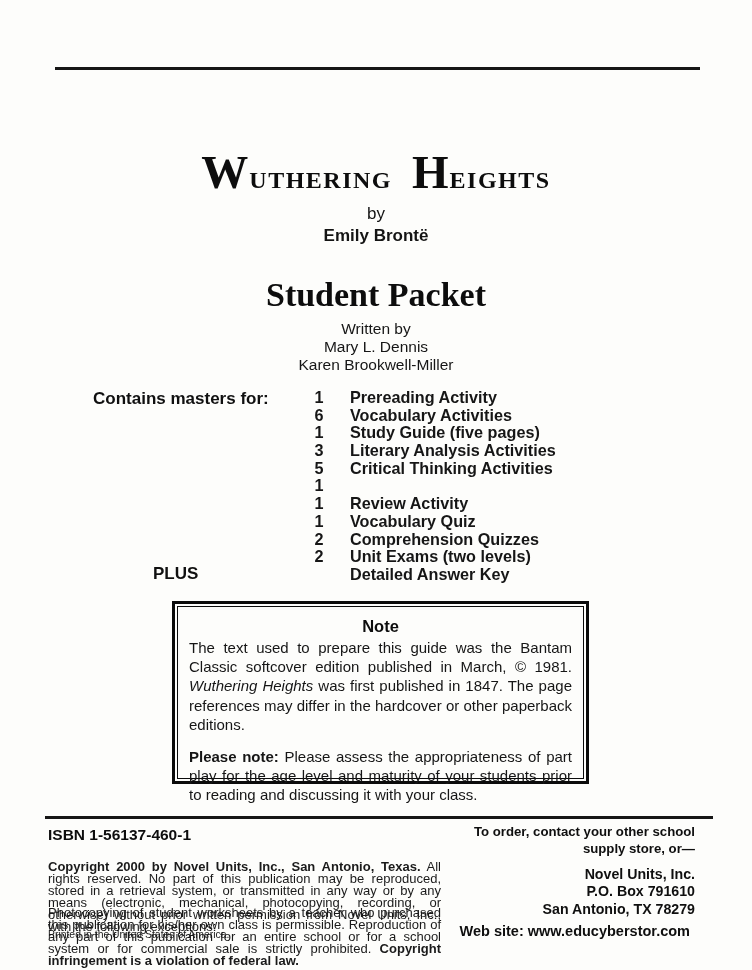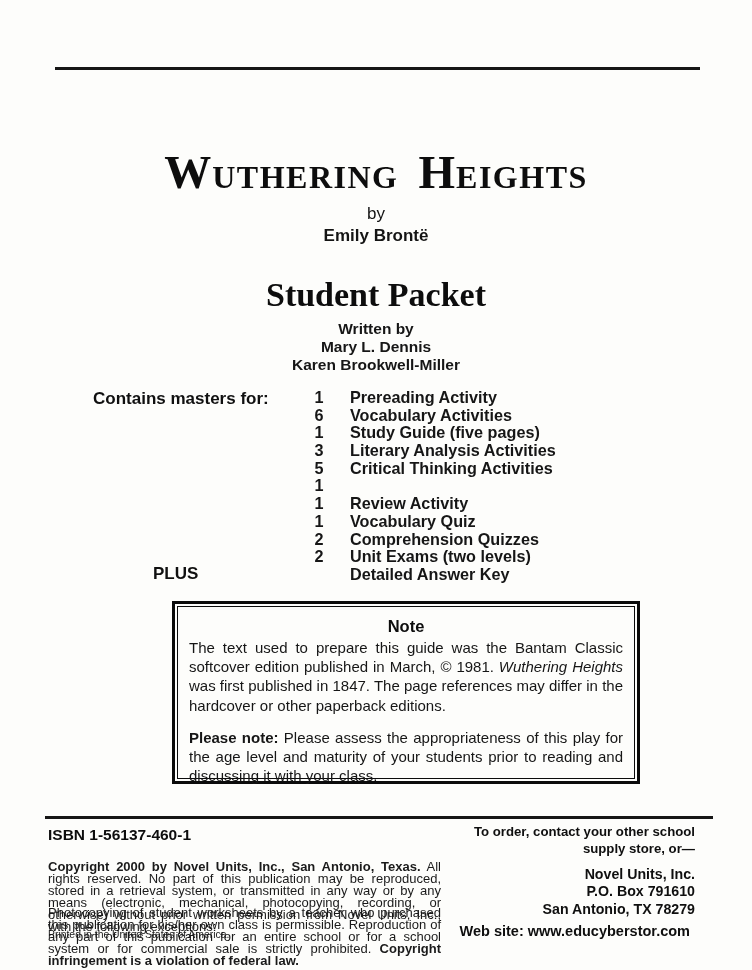--- a/index.html
+++ b/index.html
@@ -26,42 +26,42 @@
     left: 0; right: 0; top: 124px;
     text-align: center;
     font-family: "Liberation Serif", serif;
     font-weight: bold;
     color: #0d0d0d;
     white-space: nowrap;
   }
   .title .word { display: inline-block; }
   .title .word + .word { margin-left: 20px; }
   .t-big  { font-size: 47px; letter-spacing: 1px; }
-  .t-small{ font-size: 32px; letter-spacing: 1.5px; }
+  .t-small{ font-size: 24px; letter-spacing: 1.5px; }
 
   .byline {
     position: absolute; left: 0; right: 0; top: 204px;
     text-align: center; font-size: 17px; color: #141414;
   }
   .author {
     position: absolute; left: 0; right: 0; top: 226px;
     text-align: center; font-size: 17px; font-weight: bold; color: #141414;
   }
 
   .subtitle {
     position: absolute; left: 0; right: 0; top: 276px;
     text-align: center;
     font-family: "Liberation Serif", serif;
     font-weight: bold; font-size: 34px; color: #0d0d0d;
   }
 
   .writers {
     position: absolute; left: 0; right: 0; top: 320px;
     text-align: center; font-size: 15.5px; line-height: 18px;
-    font-weight: bold; color: #161616;
+    font-weight: normal; color: #161616;
   }
 
   
   .contains-label {
     position: absolute; left: 93px; top: 389px;
     font-size: 17px; font-weight: bold; color: #101010;
   }
   .masters-list {
     position: absolute; left: 310px; top: 388px;
     font-size: 16.2px; font-weight: bold; color: #161616;
@@ -70,21 +70,21 @@
   .m-count { width: 18px; text-align: center; flex: 0 0 auto; }
   .m-item  { margin-left: 22px; white-space: nowrap; }
   .plus-label {
     position: absolute; left: 153px; top: 564px;
     font-size: 17px; font-weight: bold; color: #101010;
   }
 
   
   .note-box {
     position: absolute; left: 172px; top: 601px;
-    width: 468px; height: 183px;
+    width: 417px; height: 183px;
     border: 3px solid #0b0b0b;
     box-sizing: border-box;
   }
   .note-inner {
     position: absolute; inset: 2px;
     border: 1px solid #0b0b0b;
     padding: 10px 11px 4px 11px;
     box-sizing: border-box;
   }
   .note-heading {
@@ -203,21 +203,21 @@
       <span class="m-item">Detailed Answer Key</span>
     </div>
   </div>
 
   <div class="plus-label">PLUS</div>
 
   <div class="note-box">
     <div class="note-inner">
       <div class="note-heading">Note</div>
       <p class="note-p"><span>The text used to prepare this guide was the Bantam Classic softcover edition published in March, © 1981. </span><span class="ital">Wuthering Heights</span><span> was first published in 1847. The page references may differ in the hardcover or other paperback editions.</span></p>
-      <p class="note-p second"><span class="bold">Please note:</span><span> Please assess the appropriateness of this play for the age level and maturity of your students prior to reading and discussing it with your class.</span></p>
+      <p class="note-p second"><span class="bold">Please note:</span><span> Please assess the appropriateness of part play for the age level and maturity of your students prior to reading and discussing it with your class.</span></p>
     </div>
   </div>
 
   <div class="rule bottom-rule"></div>
 
   <div class="isbn">ISBN 1-56137-460-1</div>
 
   <p class="legal p1"><span class="bold">Copyright 2000 by Novel Units, Inc., San Antonio, Texas.</span><span> All rights reserved. No part of this publication may be reproduced, stored in a retrieval system, or transmitted in any way or by any means (electronic, mechanical, photocopying, recording, or otherwise) without prior written permission from Novel Units, Inc., with the following exceptions:</span></p>
 
   <p class="legal p2"><span>Photocopying of student worksheets by a teacher who purchased this publication for his/her own class is permissible. Reproduction of any part of this publication for an entire school or for a school system or for commercial sale is strictly prohibited. </span><span class="bold">Copyright infringement is a violation of federal law.</span></p>

